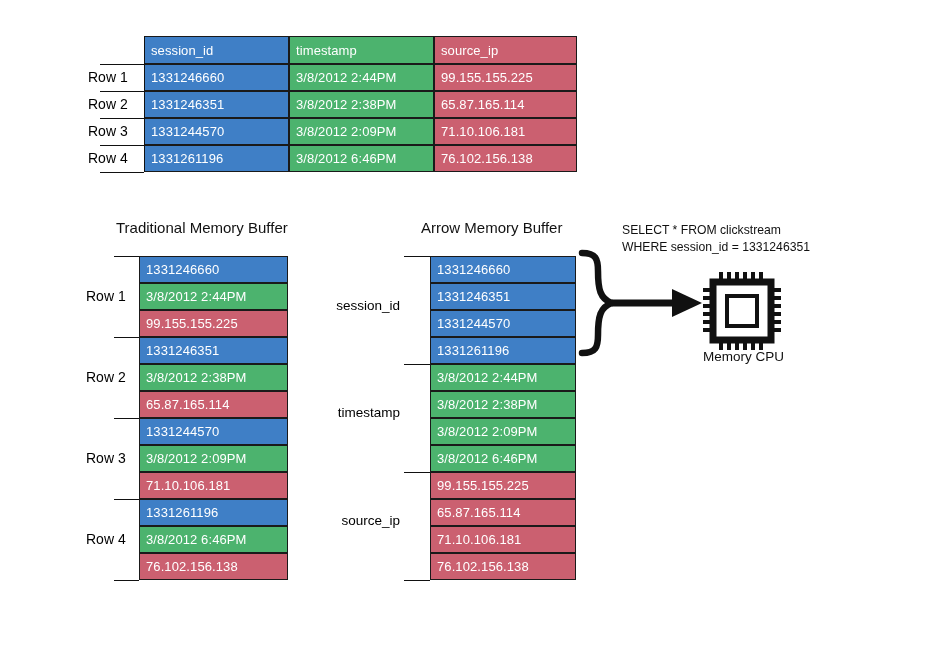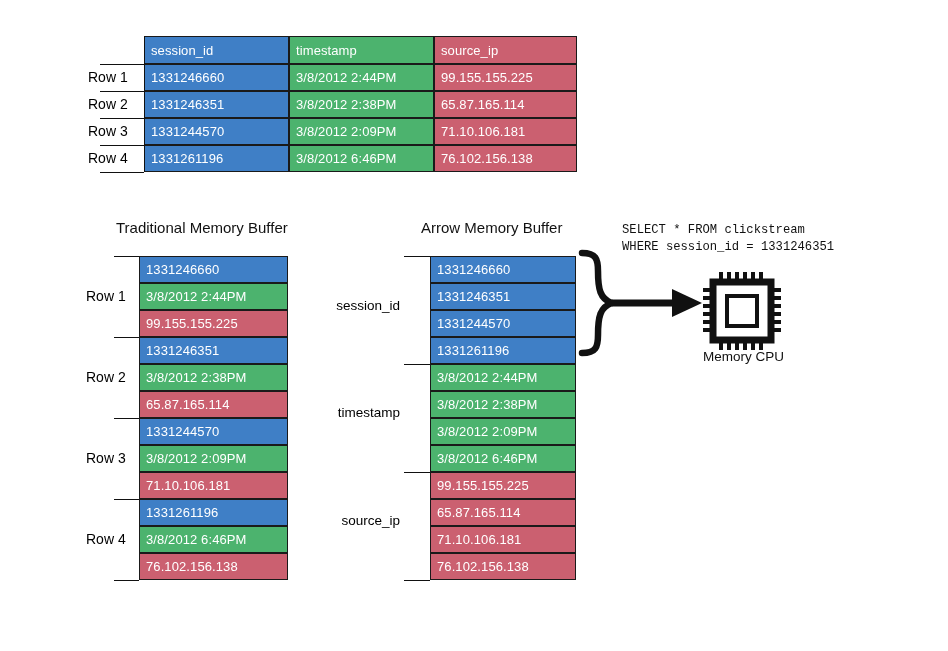--- a/index.html
+++ b/index.html
@@ -68,21 +68,21 @@
     color: #000;
     white-space: nowrap;
     text-align: right;
   }
 
   
   #sql-block {
     position: absolute;
     left: 622px;
     top: 222px;
-    font-family: Liberation Mono, monospace;
+    font-family: Liberation Sans, sans-serif;
     font-size: 12.2px;
     line-height: 17px;
     color: #111;
     white-space: pre;
   }
 
   
   #brace-arrow { position: absolute; left: 560px; top: 245px; }
 
   

